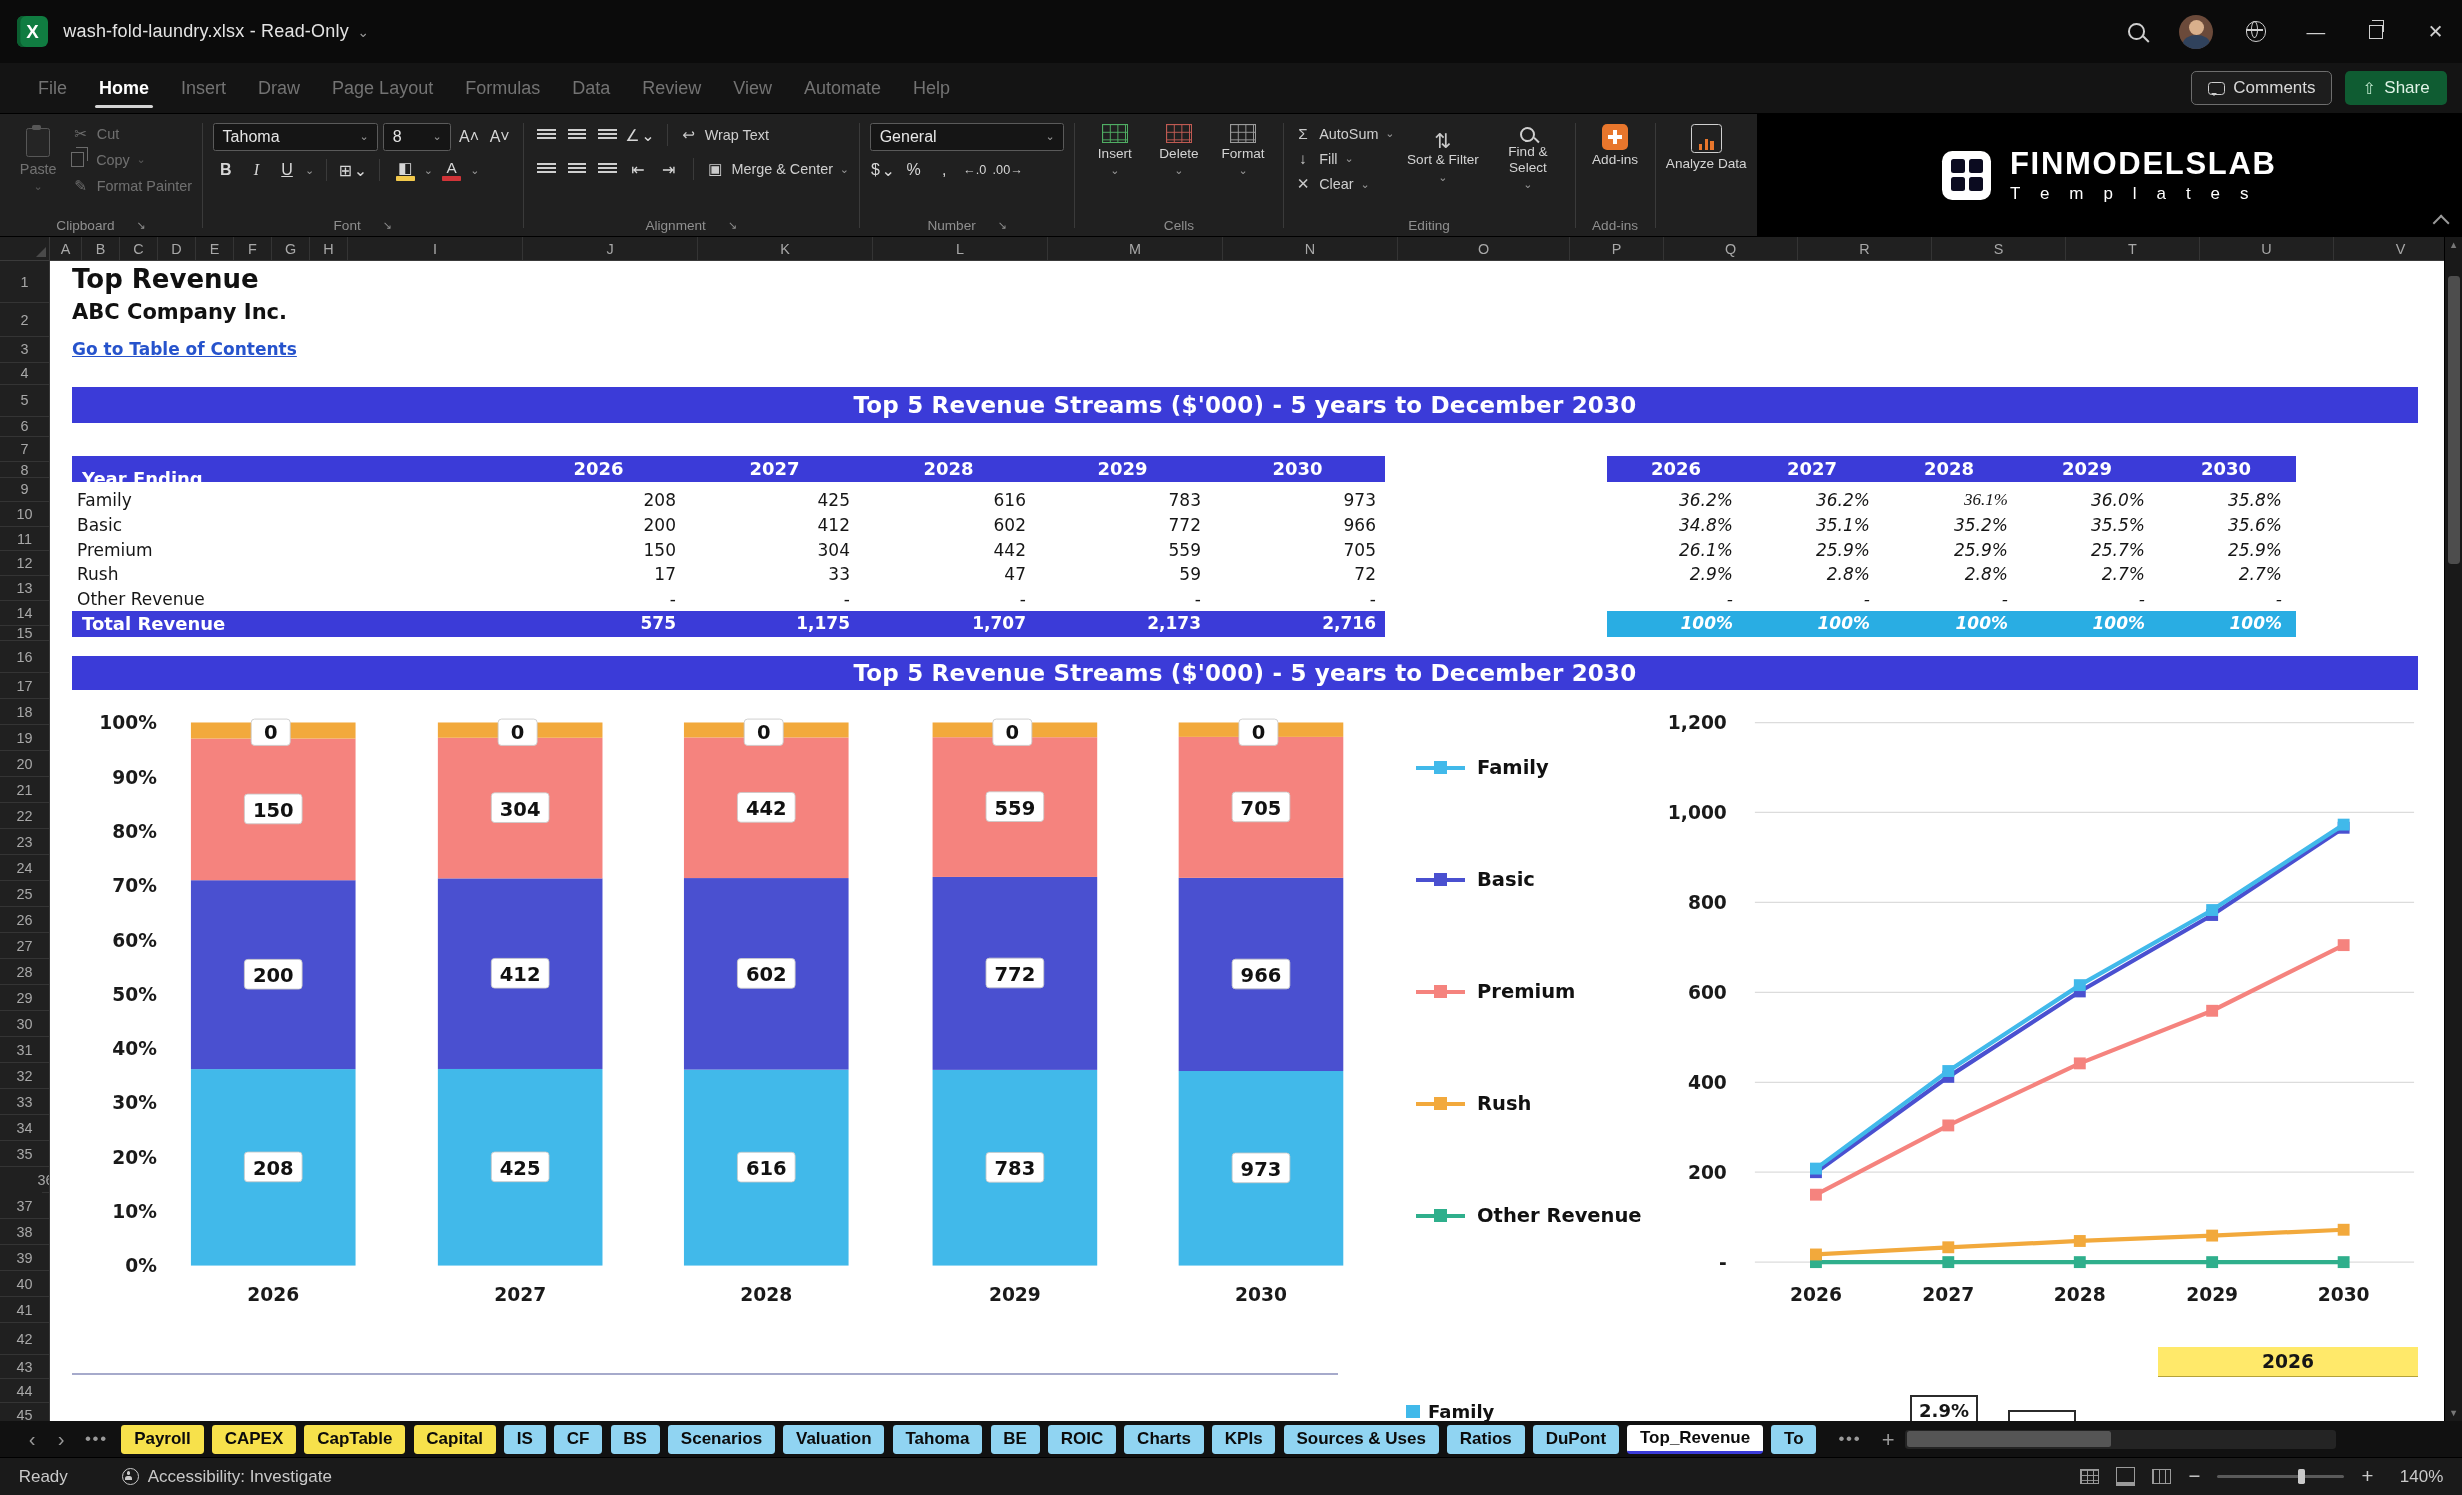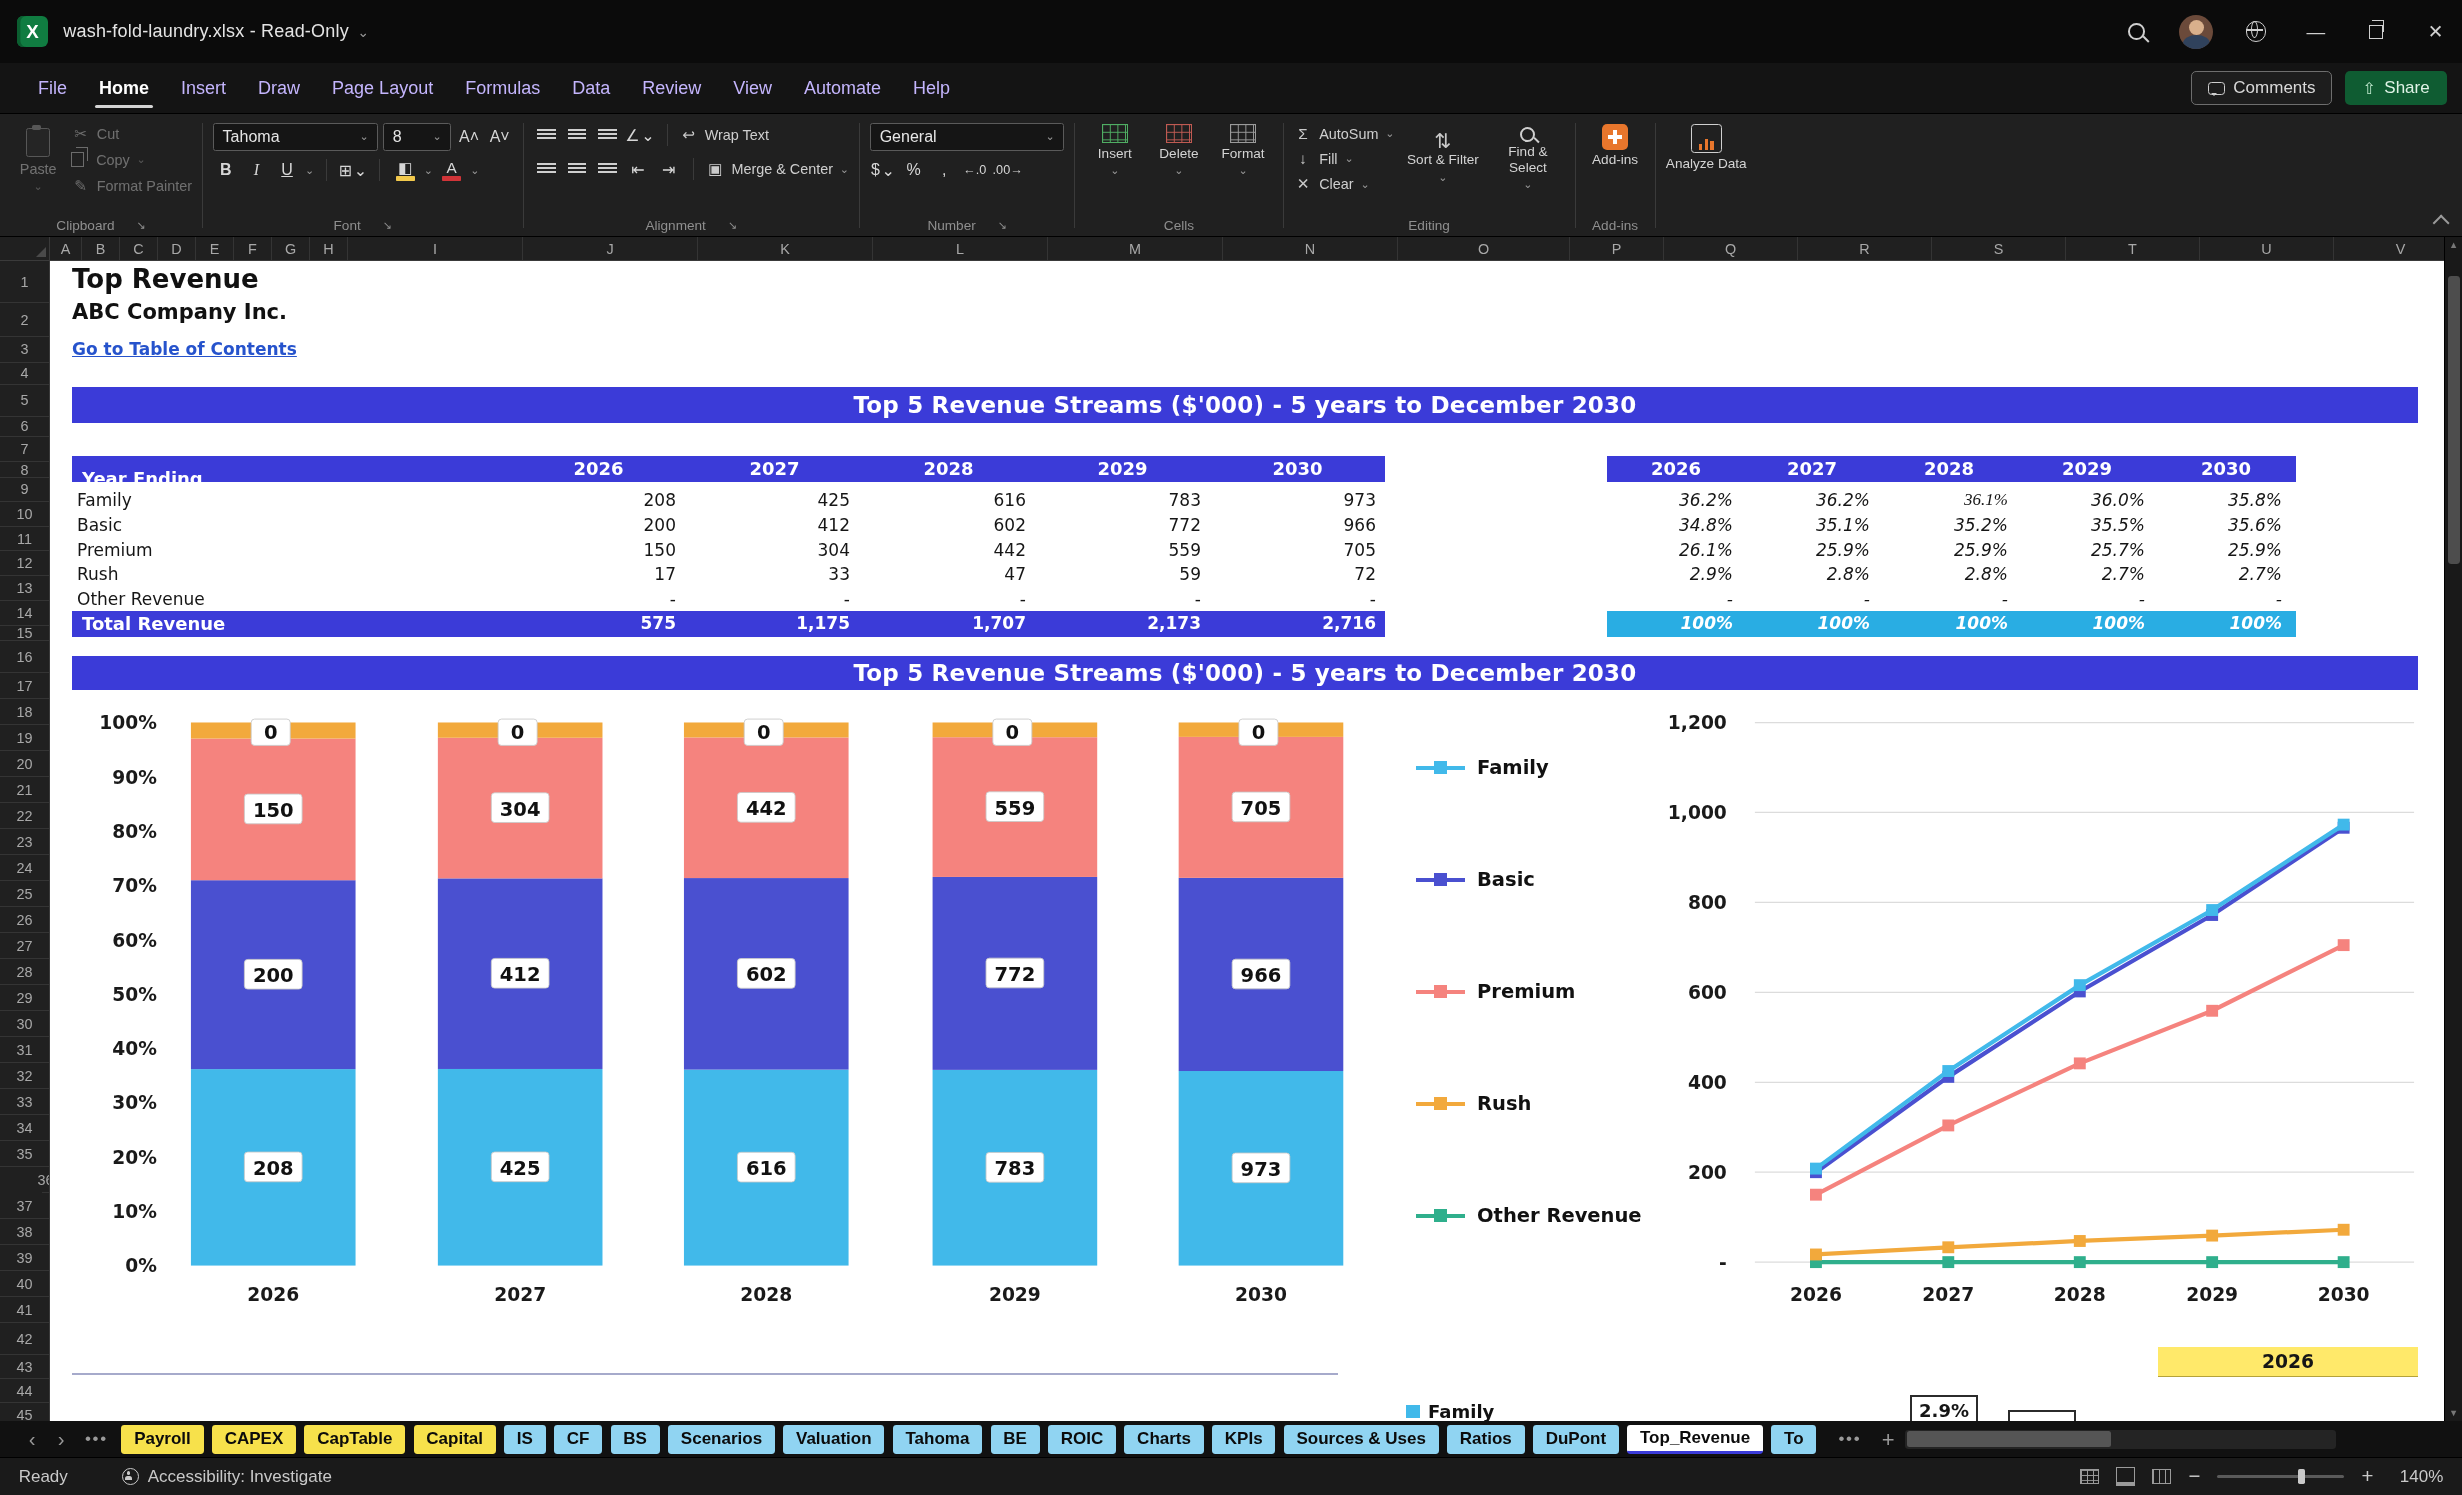--- a/index.html
+++ b/index.html
@@ -22,21 +22,21 @@
   .avatar::after{content:'';position:absolute;left:3.4px;top:20.4px;width:27px;height:17px;border-radius:50% 50% 0 0;background:#30425c;}
   .ic-globe{width:18.7px;height:18.7px;border:1.7px solid #cfcfcf;border-radius:50%;position:relative;display:inline-block;}
   .ic-globe::before{content:'';position:absolute;left:-0.8px;top:6.8px;width:17px;height:1.7px;background:#cfcfcf;}
   .ic-globe::after{content:'';position:absolute;left:4.2px;top:-0.8px;width:6.8px;height:17px;border:1.7px solid #cfcfcf;border-radius:50%;box-sizing:border-box;}
   .winbtn{font-size:18.7px;color:#cfcfcf;}
   .ic-restore{width:12px;height:12px;border:1.7px solid #cfcfcf;position:relative;display:inline-block;}
   .ic-restore::before{content:'';position:absolute;left:2.5px;top:-5.1px;width:11px;height:11px;border:1.7px solid #cfcfcf;border-left:none;border-bottom:none;}
 
   
   .menubar{height:50px;background:#141414;display:flex;align-items:stretch;padding:0 15.3px 0 22px;flex:0 0 auto;border-bottom:0.8px solid #000;}
-  .mitem{padding:0 16px;display:flex;align-items:center;font-size:18px;color:#c4b5fd;position:relative;}
+  .mitem{padding:0 16px;display:flex;align-items:center;font-size:18px;color:#737373;position:relative;}
   .mitem.active{color:#ffffff;font-weight:bold;}
   .mitem.active::after{content:'';position:absolute;left:12px;right:12px;bottom:5.1px;height:2.5px;background:#d4d4d4;border-radius:1.7px;}
   .mb-right{margin-left:auto;display:flex;align-items:center;gap:13.6px;}
   .commentsbtn{display:flex;align-items:center;gap:8.5px;border:0.8px solid #6e6e6e;border-radius:5.1px;padding:6px 15.3px;color:#d8d8d8;font-size:17px;background:#1d1d1d;}
   .ic-bubble{width:15.3px;height:11px;border:1.7px solid #cfcfcf;border-radius:3.4px;position:relative;display:inline-block;}
   .ic-bubble::after{content:'';position:absolute;left:2.5px;bottom:-5.1px;border:3.4px solid transparent;border-top-color:#cfcfcf;}
   .sharebtn{display:flex;align-items:center;gap:8.5px;border-radius:5.1px;padding:6.8px 17px;color:#dff3e6;font-size:17px;background:#0f5c32;}
   .ic-share{color:#bfe8cd;font-size:16px;}
 
   
@@ -408,20 +408,32 @@
           <span class="ic-analyze">
               <i style="height:6px;"></i>
               <i style="height:11px;"></i>
               <i style="height:8.5px;"></i>
             </span>
           <span>Analyze Data</span>
         </div>
       </div>
     </div>
 
+    <div class="brand">
+      <div class="brandlogo">
+          <i></i>
+          <i></i>
+          <i></i>
+          <i></i>
+        </div>
+      <div class="brandtxt">
+        <span class="l1">FINMODELSLAB</span>
+        <span class="l2">T e m p l a t e s</span>
+      </div>
+    </div>
     <span class="collapse"></span>
   </div>
 
   <div class="sheetarea">
     <div class="corner"></div>
     <div class="colheads" id="colheads">
         <div style="width: 32px;">A</div>
         <div style="width: 38px;">B</div>
         <div style="width: 38px;">C</div>
         <div style="width: 38px;">D</div>

